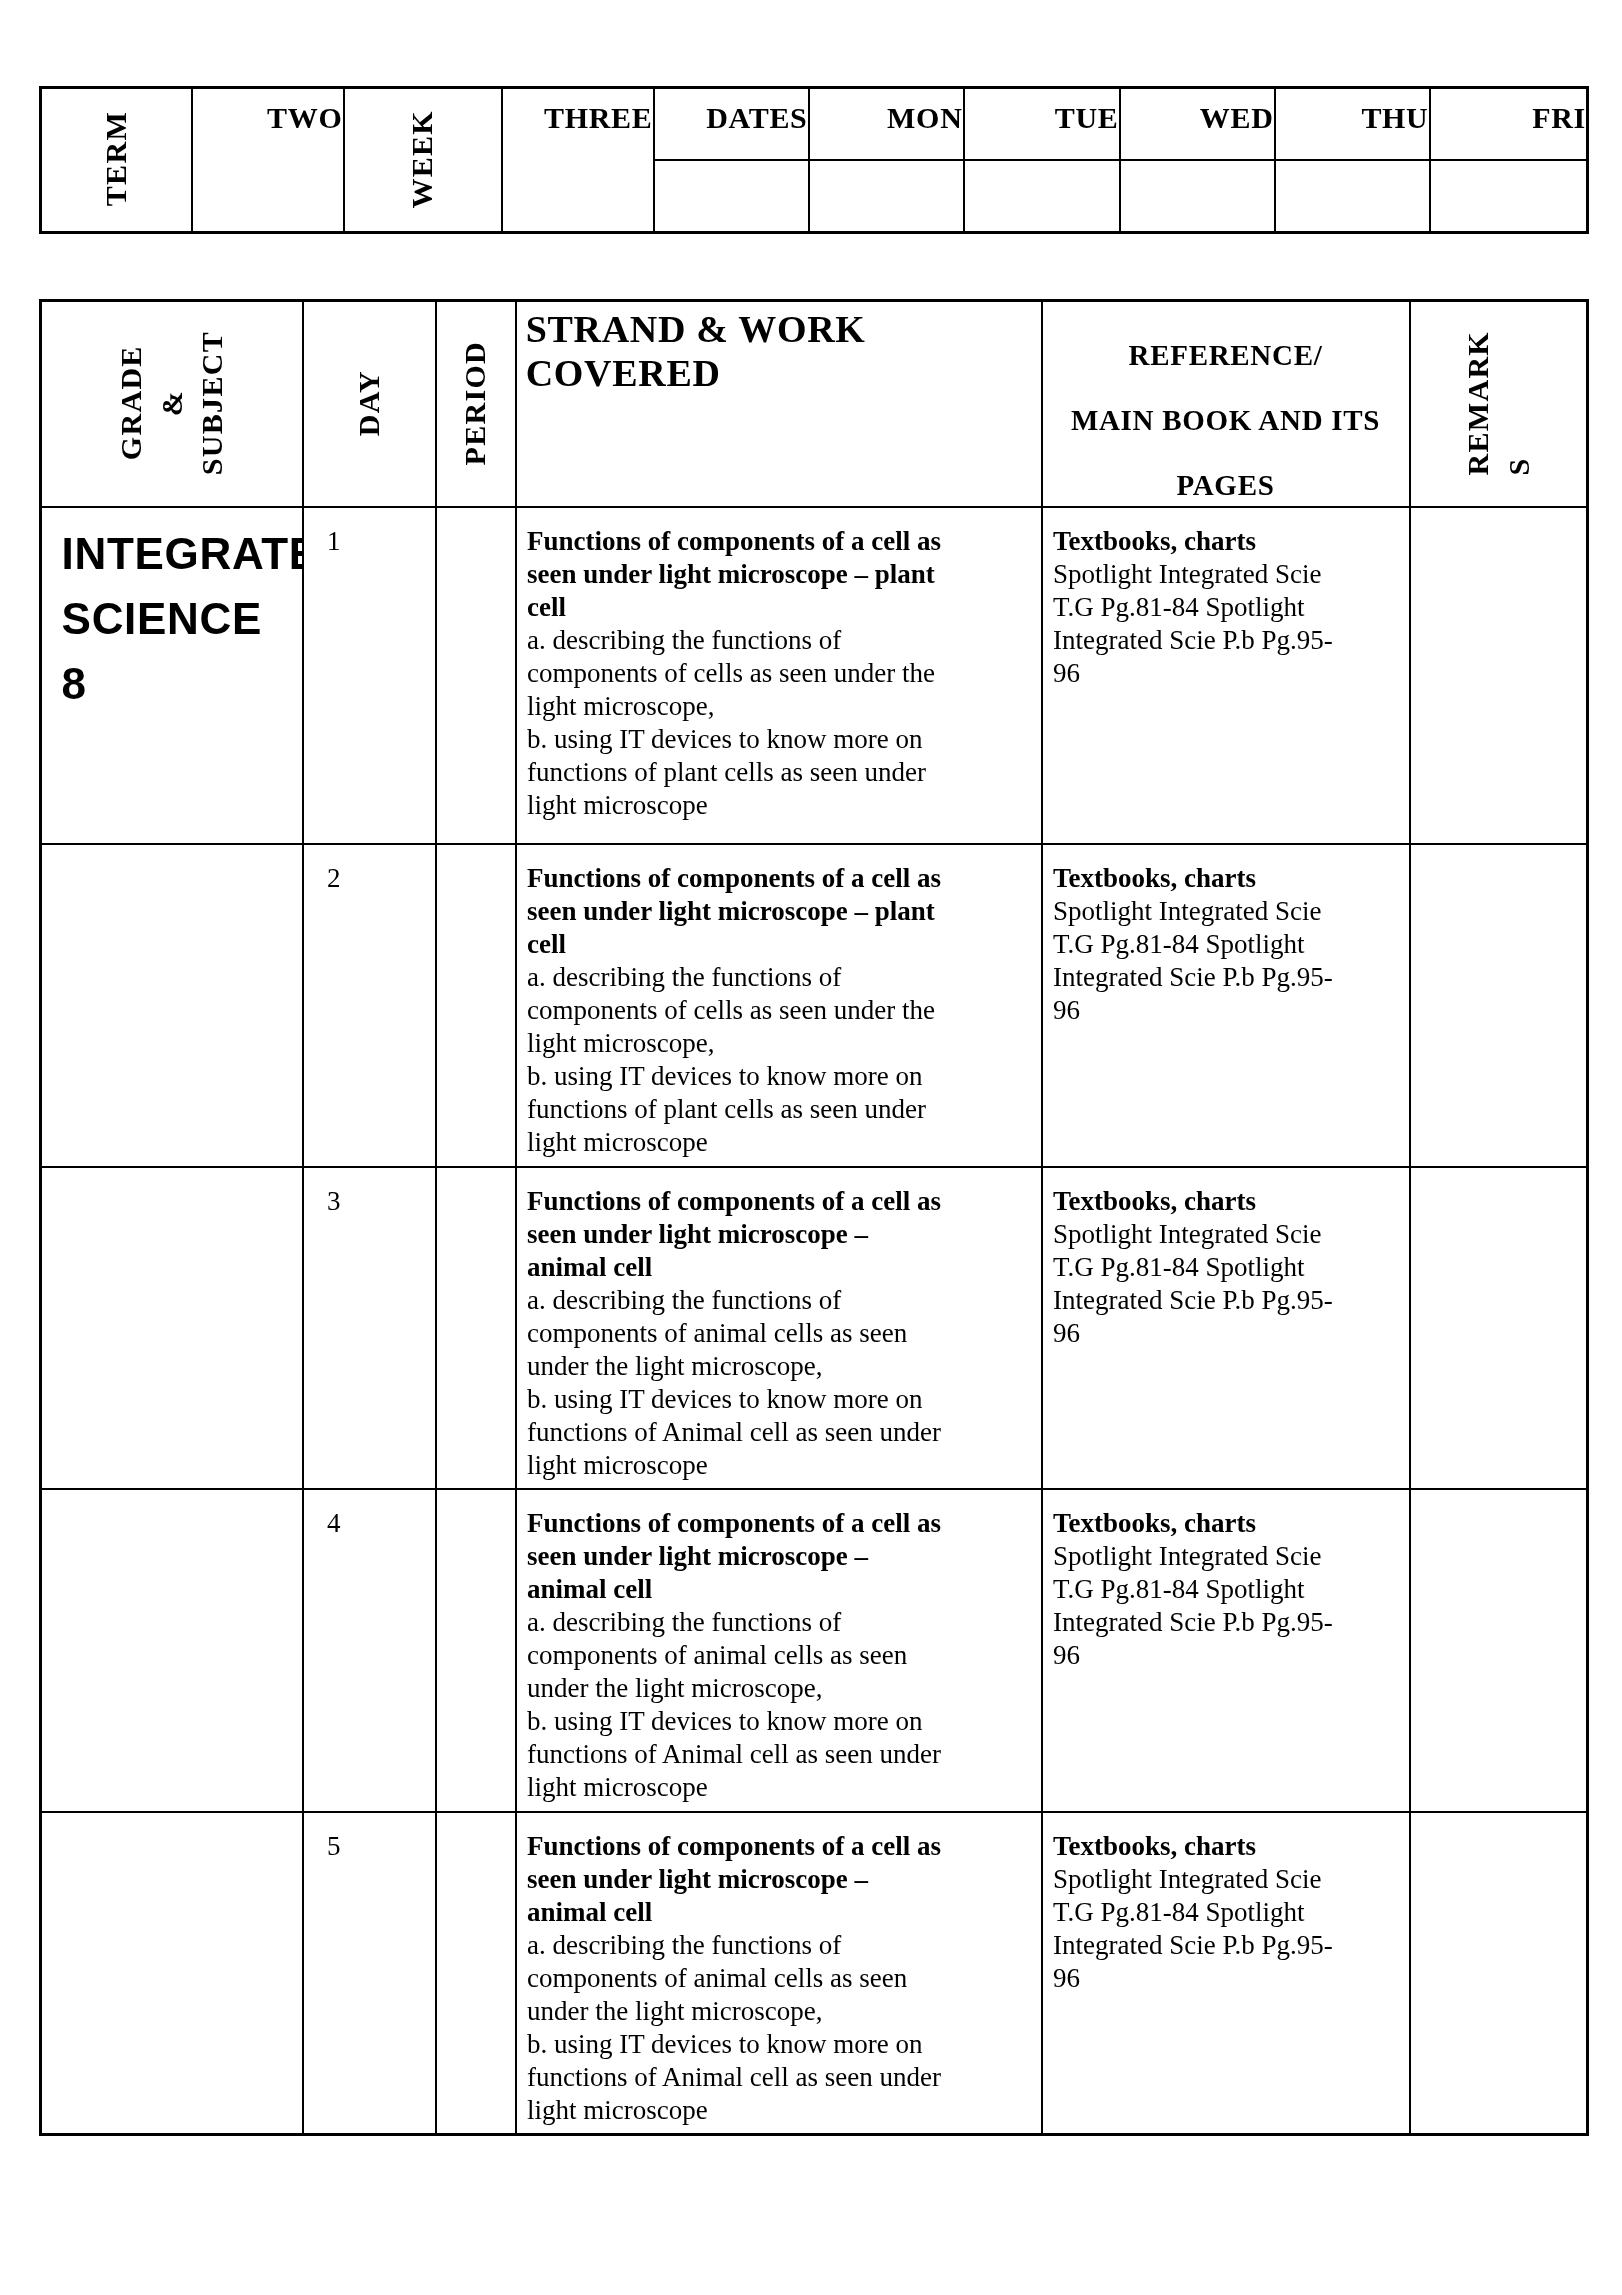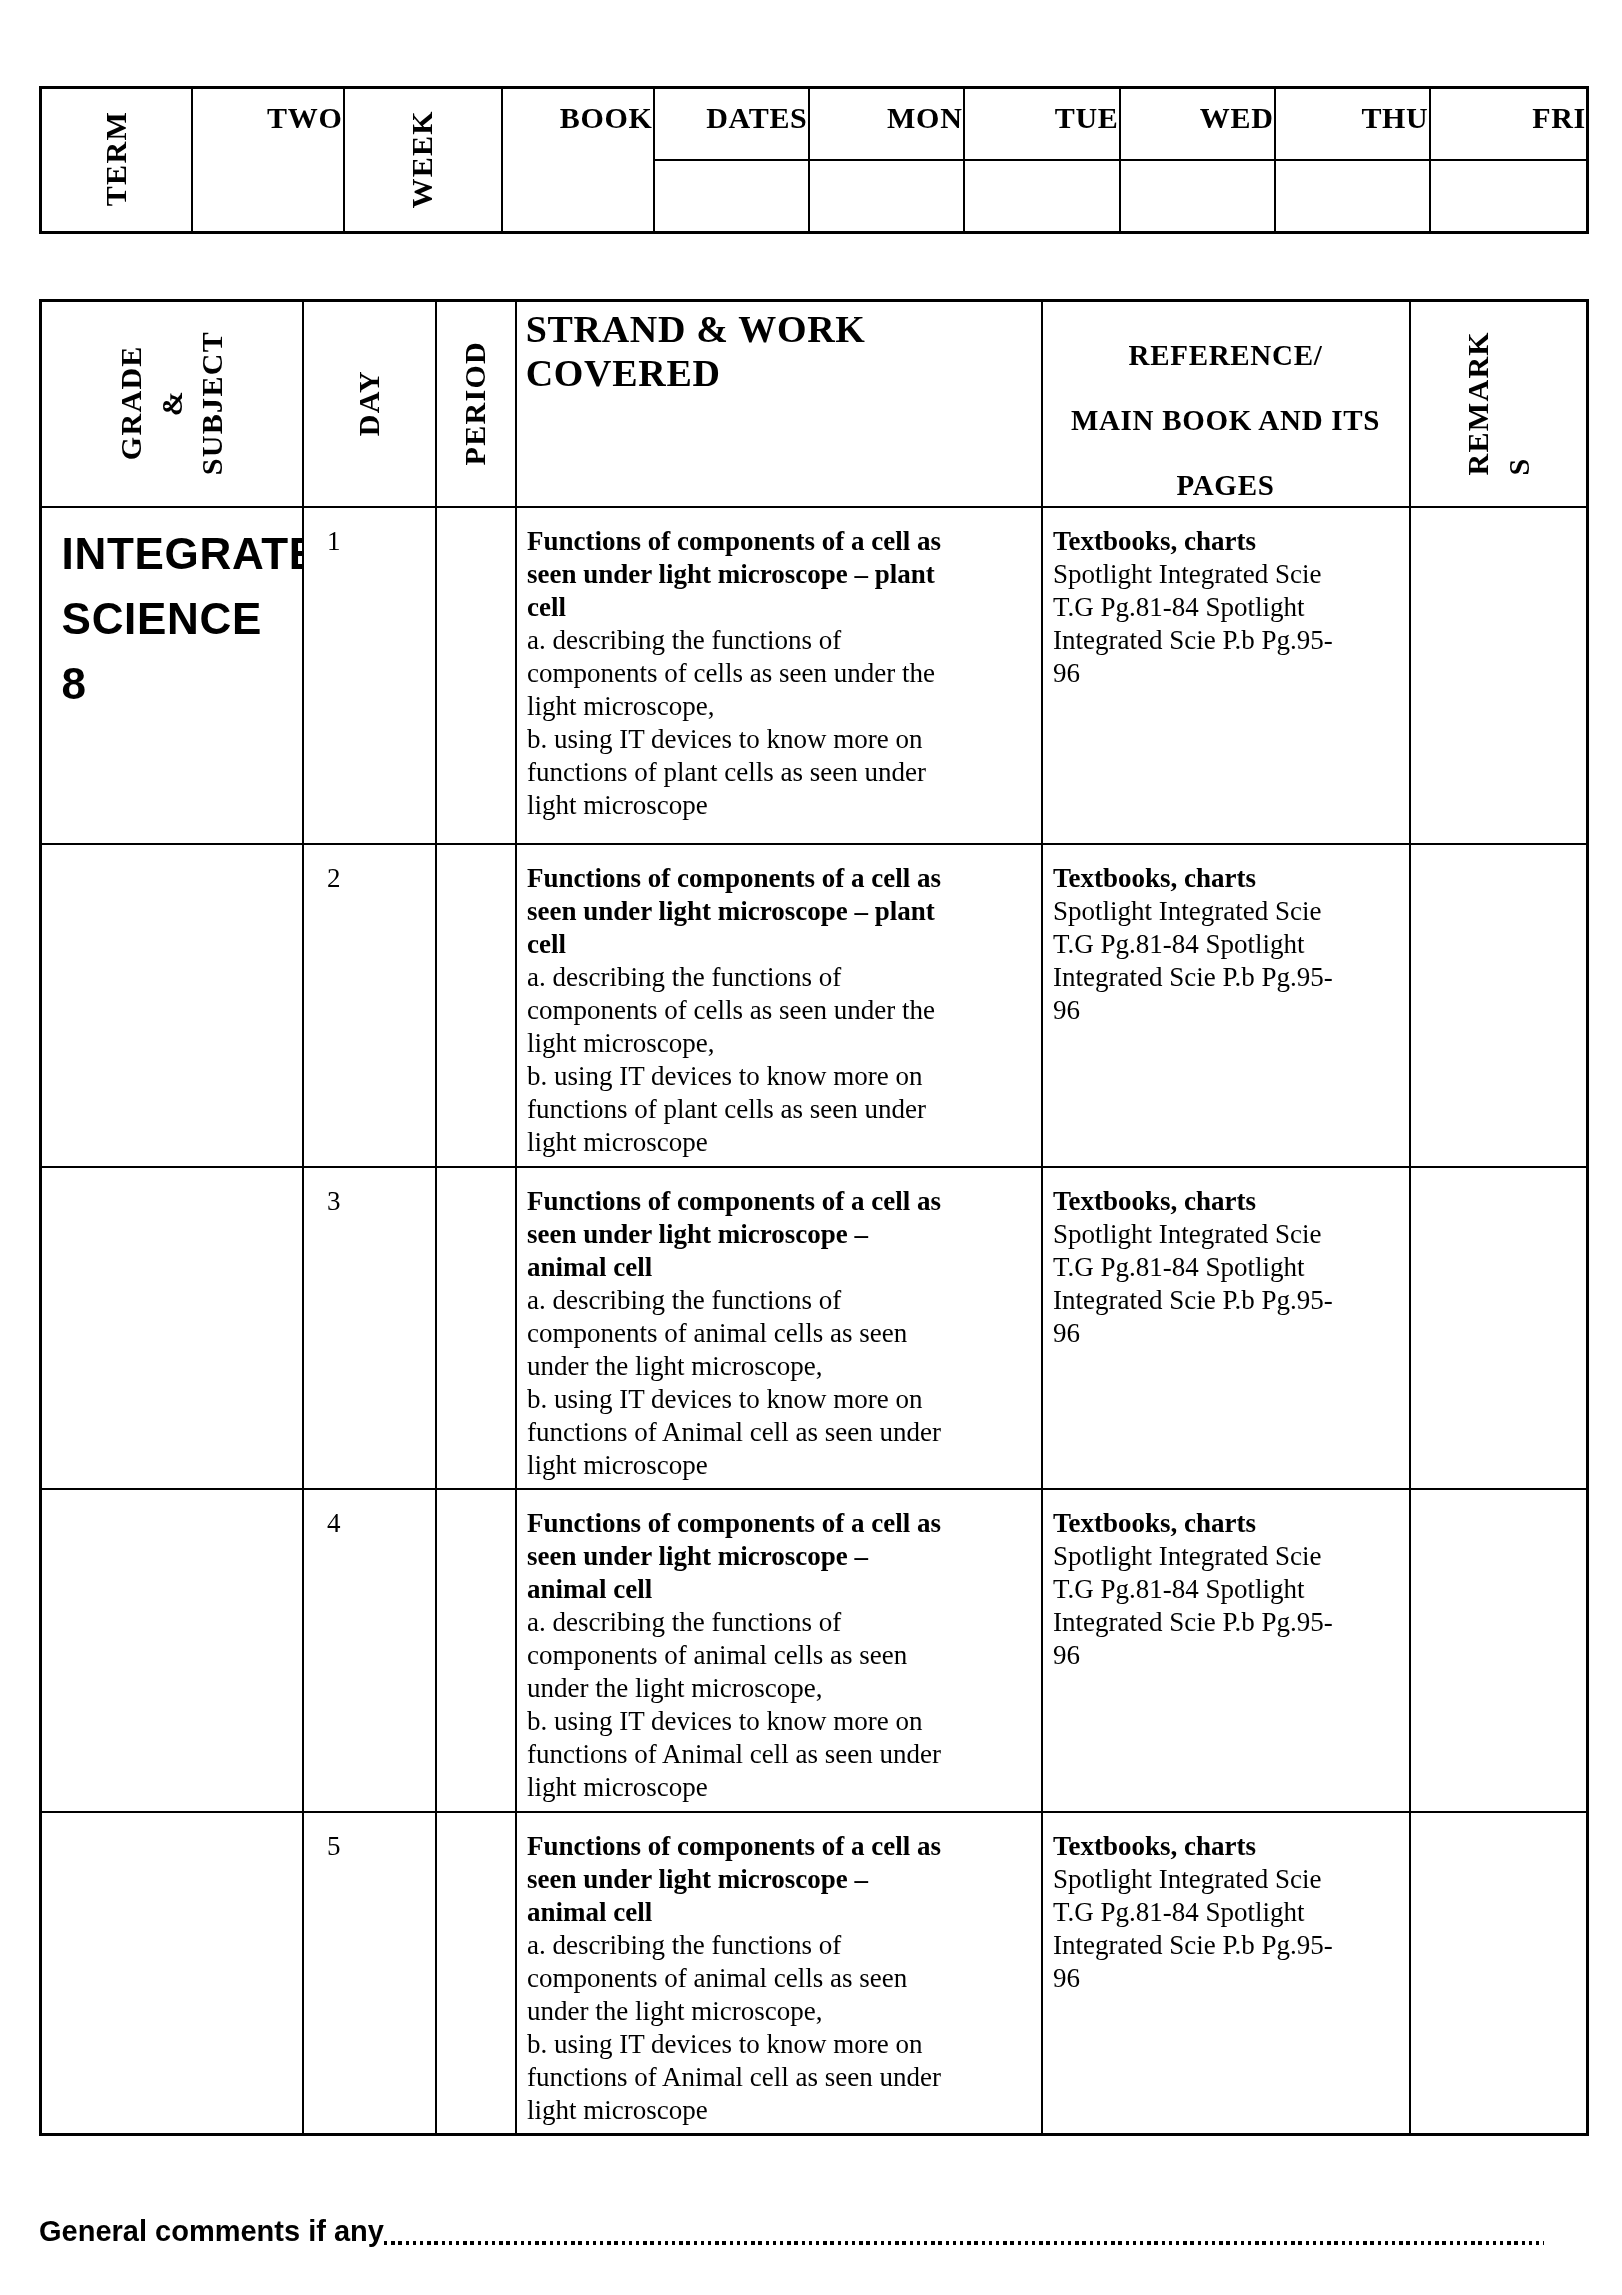--- a/index.html
+++ b/index.html
@@ -111,21 +111,21 @@
     </colgroup>
     <tbody>
         <tr class="r1">
       <td class="v" rowspan="2">
         <span class="vert"><div>TERM</div></span>
       </td>
       <td class="h" rowspan="2"><span>TWO</span></td>
       <td class="v" rowspan="2">
         <span class="vert"><div>WEEK</div></span>
       </td>
-      <td class="h" rowspan="2"><span>BOOK</span></td>
+      <td class="h" rowspan="2"><span>THREE</span></td>
       <td class="h"><span>DATES</span></td>
       <td class="h"><span>MON</span></td>
       <td class="h"><span>TUE</span></td>
       <td class="h"><span>WED</span></td>
       <td class="h"><span>THU</span></td>
       <td class="h"><span>FRI</span></td>
     </tr>
     <tr class="r2">
       <td></td>
       <td></td>
@@ -300,20 +300,16 @@
 T.G Pg.81-84 Spotlight
 Integrated Scie P.b Pg.95-
 96</div>
       </td>
       <td></td>
     </tr>
   </tbody>
     </table>
 
   <div class="footer">
-    <div class="fline">
-      <span class="lbl">General comments if any</span>
-      <span class="dots grow"></span>
-    </div>
   </div>
 
 </div>
 
 
 </body></html>

